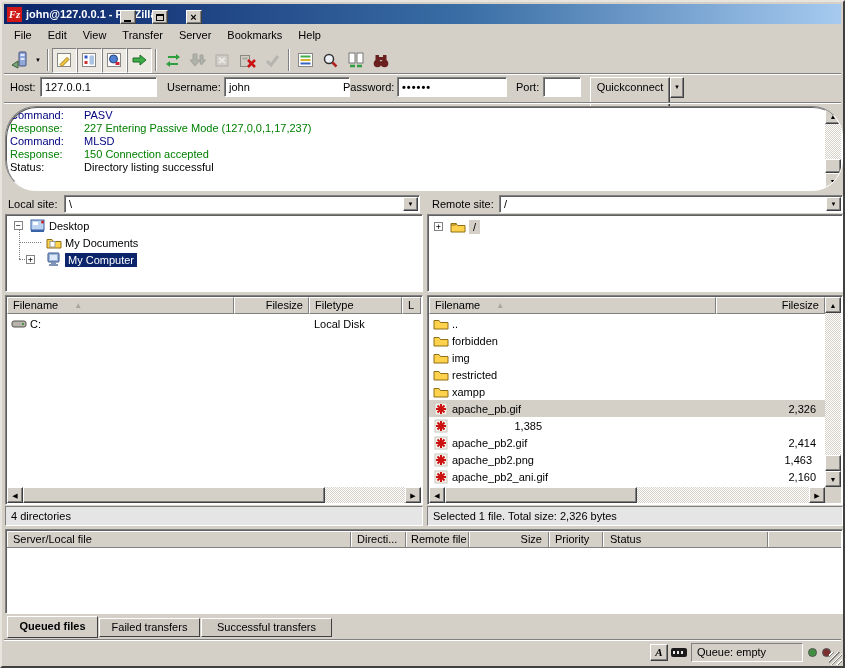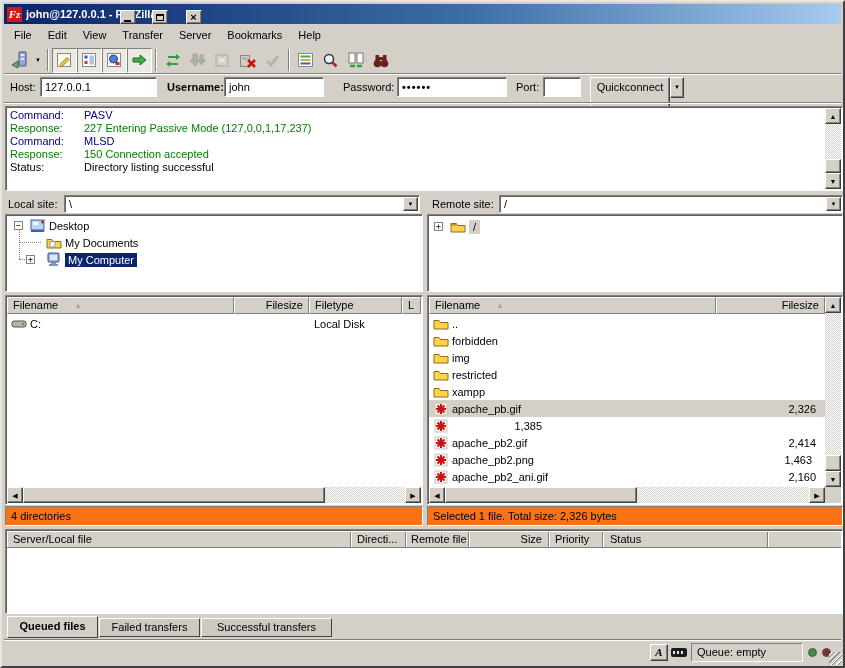--- a/index.html
+++ b/index.html
@@ -35,39 +35,39 @@
   .field{position:absolute;top:75px;height:20px;background:#fff;border:1px solid;
          border-color:#808080 #fff #fff #808080;box-shadow:inset 1px 1px 0 #5f5f5f;
          padding:2px 4px;line-height:14px;}
   
   .combo{position:absolute;height:18px;background:#fff;border:1px solid;
          border-color:#808080 #fff #fff #808080;box-shadow:inset 1px 1px 0 #5f5f5f;
          padding:1px 4px;line-height:14px;}
   .combobtn{position:absolute;top:1px;right:1px;width:15px;height:14px;font-size:6px;
             display:flex;align-items:center;justify-content:center;}
   
-  #msglog{left:3px;top:104px;width:838px;height:85px;padding:2px 0 0 4px;line-height:13px;overflow:hidden;}
+  #msglog{left:3px;top:104px;width:838px;height:85px;padding:2px 0 0 4px;line-height:13px;overflow:hidden;border-radius:31px;}
   .loglbl{display:inline-block;width:74px;}
   .cmd{color:#000080;} .resp{color:#008000;} .stat{color:#000;}
   
   .track{background:#d6d2ca;background-image:repeating-conic-gradient(#fff 0% 25%,#d6d2ca 0% 50%);background-size:2px 2px;}
   .sbtn{position:absolute;width:16px;height:16px;display:flex;align-items:center;justify-content:center;font-size:7px;line-height:1;}
   
   .hdrrow{position:absolute;left:1px;top:1px;right:1px;height:17px;background:#d4d0c8;display:flex;}
   .hcell{border-top:1px solid #fff;border-left:1px solid #fff;border-right:1px solid #808080;
          border-bottom:1px solid #808080;line-height:15px;padding:0 5px;display:flex;white-space:nowrap;overflow:hidden;text-align:right;}
   .sort{color:#aaa69e;font-size:8px;margin-left:16px;}
   .lrow{position:absolute;height:17px;display:flex;align-items:center;white-space:nowrap;}
   .licon{width:19px;display:inline-flex;justify-content:flex-start;flex:none;}
   .szcell{text-align:right;flex:none;}
   .exp{position:absolute;width:9px;height:9px;background:#fff;border:1px solid #848284;
        font:8px/7px "DejaVu Sans Mono",monospace;text-align:center;}
   .dotv{position:absolute;border-left:1px dotted #808080;width:0;}
   .doth{position:absolute;border-top:1px dotted #808080;height:0;}
-  .statusbox{position:absolute;top:504px;height:20px;background:#f97316;border:1px solid;
+  .statusbox{position:absolute;top:504px;height:20px;background:#e5e5e5;border:1px solid;
              border-color:#808080 #fff #fff #808080;line-height:18px;padding-left:5px;}
   
   .qhsep{position:absolute;top:1px;height:15px;width:2px;border-left:1px solid #808080;border-right:1px solid #fff;}
   
   .tab{position:absolute;background:#d4d0c8;border:1px solid;border-color:#fff #404040 #404040 #fff;
        text-align:center;line-height:19px;}
   .tab.inactive{background:#cdc9c1;line-height:16px;}
   .led{width:9px;height:9px;border-radius:50%;border:1px solid #555;}
 </style>
 </head>
@@ -198,22 +198,22 @@
         <rect x="7" y="5" width="4" height="3" fill="#6b2020"></rect>
         <circle cx="5.5" cy="11.5" r="3.8" fill="#6b2020"></circle>
         <circle cx="12.5" cy="11.5" r="3.8" fill="#6b2020"></circle>
       </svg>
     </div>
   </div>
   <div class="groove a" style="left:2px;right:2px;top:71px;"></div>
 
   <span class="qlabel" style="left:8px;">Host:</span>
   <div class="field" style="left:38px;width:117px;">127.0.0.1</div>
-  <span class="qlabel" style="left:165px;font-weight:bold;">Username:</span>
-  <div class="field" style="left:222px;width:100px;">john</div>
+  <span class="qlabel" style="left:165px;">Username:</span>
+  <div class="field" style="left:222px;width:126px;">john</div>
   <span class="qlabel" style="left:341px;">Password:</span>
   <div class="field" style="left:395px;width:110px;font-weight:bold;letter-spacing:1px;">••••••</div>
   <span class="qlabel" style="left:514px;">Port:</span>
   <div class="field" style="left:541px;width:38px;"></div>
   <div class="raised a" style="left:588px;top:75px;width:80px;height:33px;text-align:center;line-height:19px;">Quickconnect</div>
   <div class="raised a" style="left:668px;top:75px;width:14px;height:21px;text-align:center;font-size:6px;line-height:19px;"><span>▼</span></div>
   <div class="groove a" style="left:2px;right:2px;top:100px;"></div>
 
   <div id="msglog" class="a sunken">
     <div class="cmd"><span class="loglbl">Command:</span><span>PASV</span></div>

